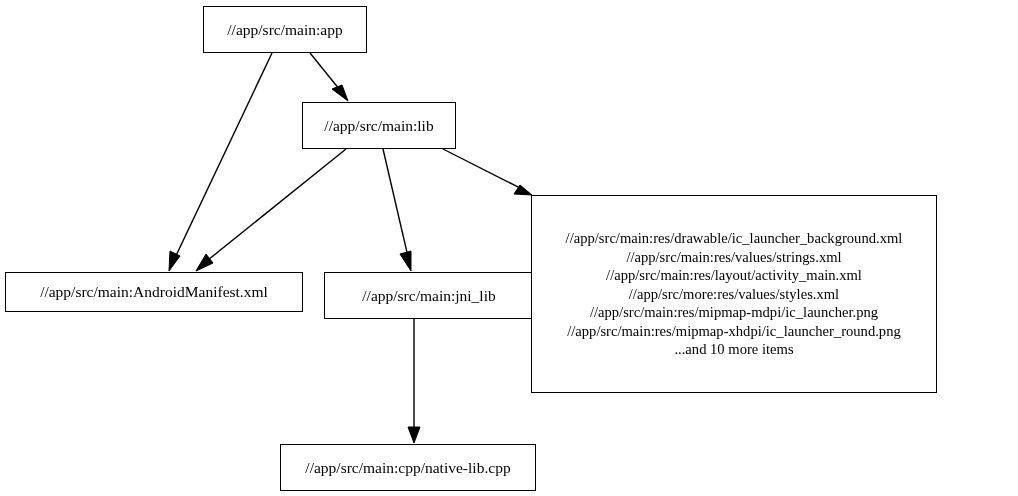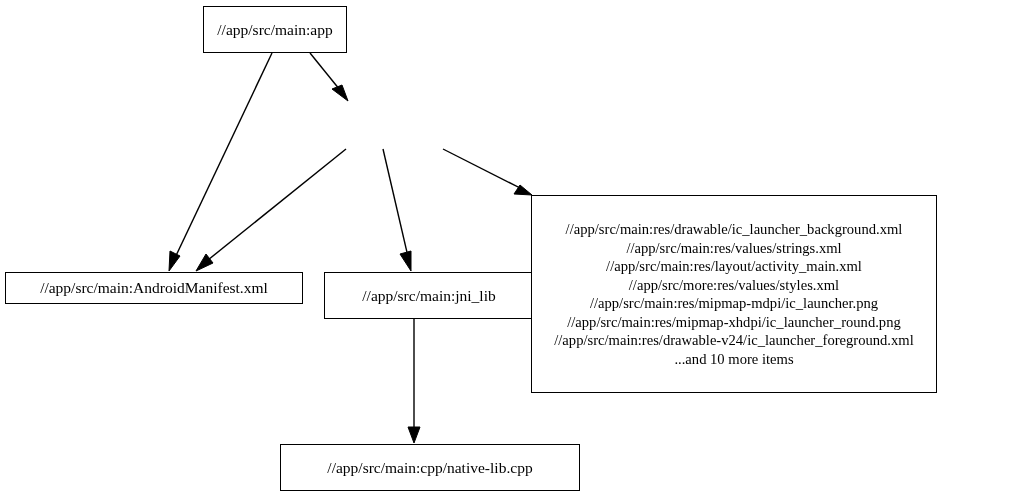--- a/index.html
+++ b/index.html
@@ -81,43 +81,45 @@
         <polygon points="196,271 206,254 213,263" class="edge-head"></polygon>
         <path d="M 383,149 L 409,261" class="edge-path"></path>
         <polygon points="411,271 400,254 411,251" class="edge-head"></polygon>
         <path d="M 443,149 L 524,190" class="edge-path"></path>
         <polygon points="532,195 514,194 520,185" class="edge-head"></polygon>
         <path d="M 414,319 L 414,434" class="edge-path"></path>
         <polygon points="414,443 408,427 420,427" class="edge-head"></polygon>
       </g>
   </svg>
 
-  <div class="node-box" style="left: 203px; top: 6px; width: 144px; height: 47px;">
+  <div class="node-box" style="left: 203px; top: 6px; width: 164px; height: 47px;">
     <span class="node-label">//app/src/main:app</span>
   </div>
 
+  <div class="node-box" style="left: 302px; top: 102px; width: 154px; height: 47px;">
+    <span class="node-label">//app/src/main:lib</span>
+  </div>
 
-  <div class="node-box" style="left: 5px; top: 272px; width: 298px; height: 32px;">
+  <div class="node-box" style="left: 5px; top: 272px; width: 298px; height: 40px;">
     <span class="node-label">//app/src/main:AndroidManifest.xml</span>
   </div>
 
   <div class="node-box" style="left: 324px; top: 272px; width: 210px; height: 47px;">
     <span class="node-label">//app/src/main:jni_lib</span>
   </div>
 
-  <div class="node-box" style="left: 280px; top: 444px; width: 300px; height: 47px;">
+  <div class="node-box" style="left: 280px; top: 444px; width: 256px; height: 47px;">
     <span class="node-label">//app/src/main:cpp/native-lib.cpp</span>
   </div>
 
   <div class="node-box multiline" id="resources-node" style="left: 531px; top: 195px; width: 406px; height: 198px;">
     <div>
         <div class="node-label">//app/src/main:res/drawable/ic_launcher_background.xml</div>
         <div class="node-label">//app/src/main:res/values/strings.xml</div>
         <div class="node-label">//app/src/main:res/layout/activity_main.xml</div>
         <div class="node-label">//app/src/more:res/values/styles.xml</div>
         <div class="node-label">//app/src/main:res/mipmap-mdpi/ic_launcher.png</div>
         <div class="node-label">//app/src/main:res/mipmap-xhdpi/ic_launcher_round.png</div>
-        <div class="node-label">//app/src/main:res/drawable-v24/ic_launcher_foreground.xml</div>
         <div class="node-label">...and 10 more items</div>
       </div>
   </div>
 
 </div>
 
 </body></html>

